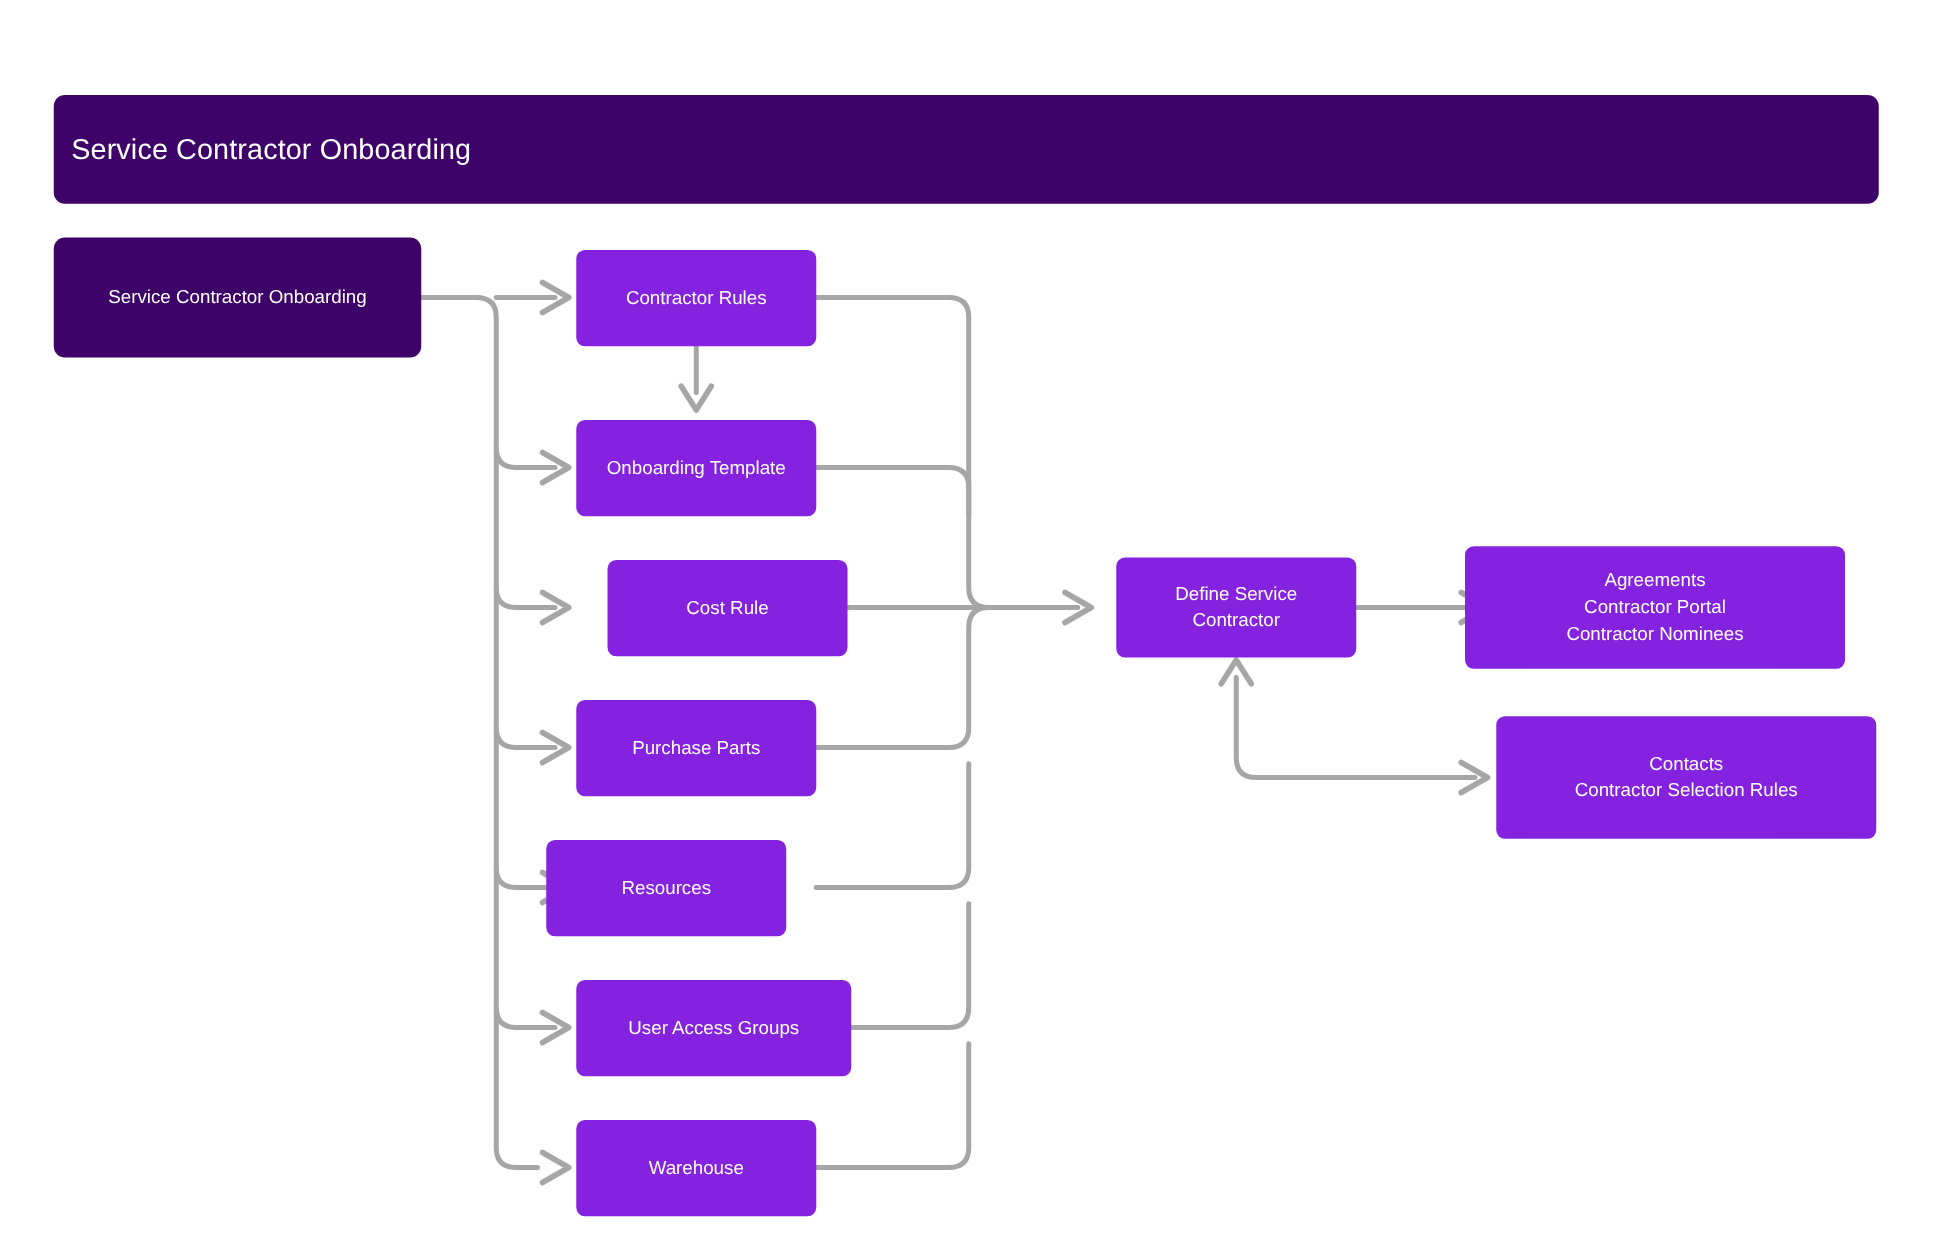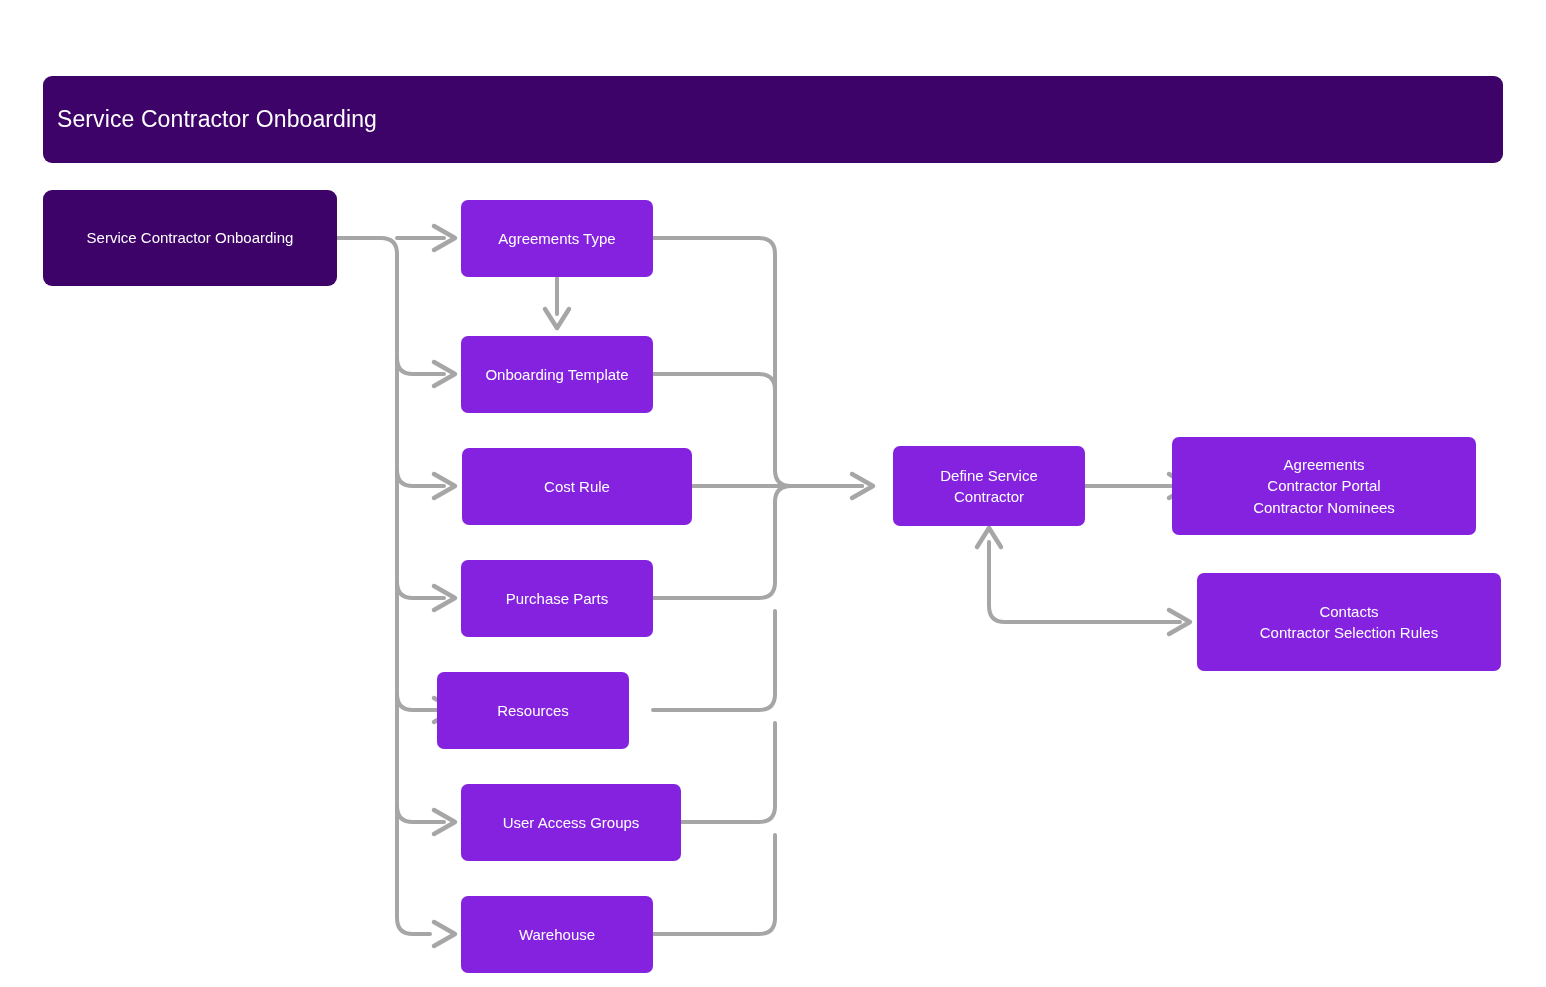--- a/index.html
+++ b/index.html
@@ -140,28 +140,28 @@
     <path d="M 989 511 L 989 575 Q 989 591 1005 591 L 1180 591"></path>
     <path class="head" d="M 1169 579 L 1190 591 L 1169 603"></path>
     <path class="head" d="M 977 516 L 989 497 L 1001 516"></path>
   </svg>
 
   <div class="node root" style="left:43px; top:159px; width:294px; height:96px;">
     <span class="node-label">Service Contractor Onboarding</span>
   </div>
 
   <div class="node step" style="left:461px; top:169px; width:192px; height:77px;">
-    <span class="node-label">Agreements Type</span>
+    <span class="node-label">Contractor Rules</span>
   </div>
 
   <div class="node step" style="left:461px; top:305px; width:192px; height:77px;">
     <span class="node-label">Onboarding Template</span>
   </div>
 
-  <div class="node step" style="left:462px; top:417px; width:230px; height:77px;align-items:center;">
+  <div class="node step" style="left:486px; top:417px; width:192px; height:77px;align-items:center;">
     <span class="node-label">Cost Rule</span>
   </div>
 
   <div class="node step" style="left:461px; top:529px; width:192px; height:77px;">
     <span class="node-label">Purchase Parts</span>
   </div>
 
   <div class="node step" style="left:437px; top:641px; width:192px; height:77px;">
     <span class="node-label">Resources</span>
   </div>

